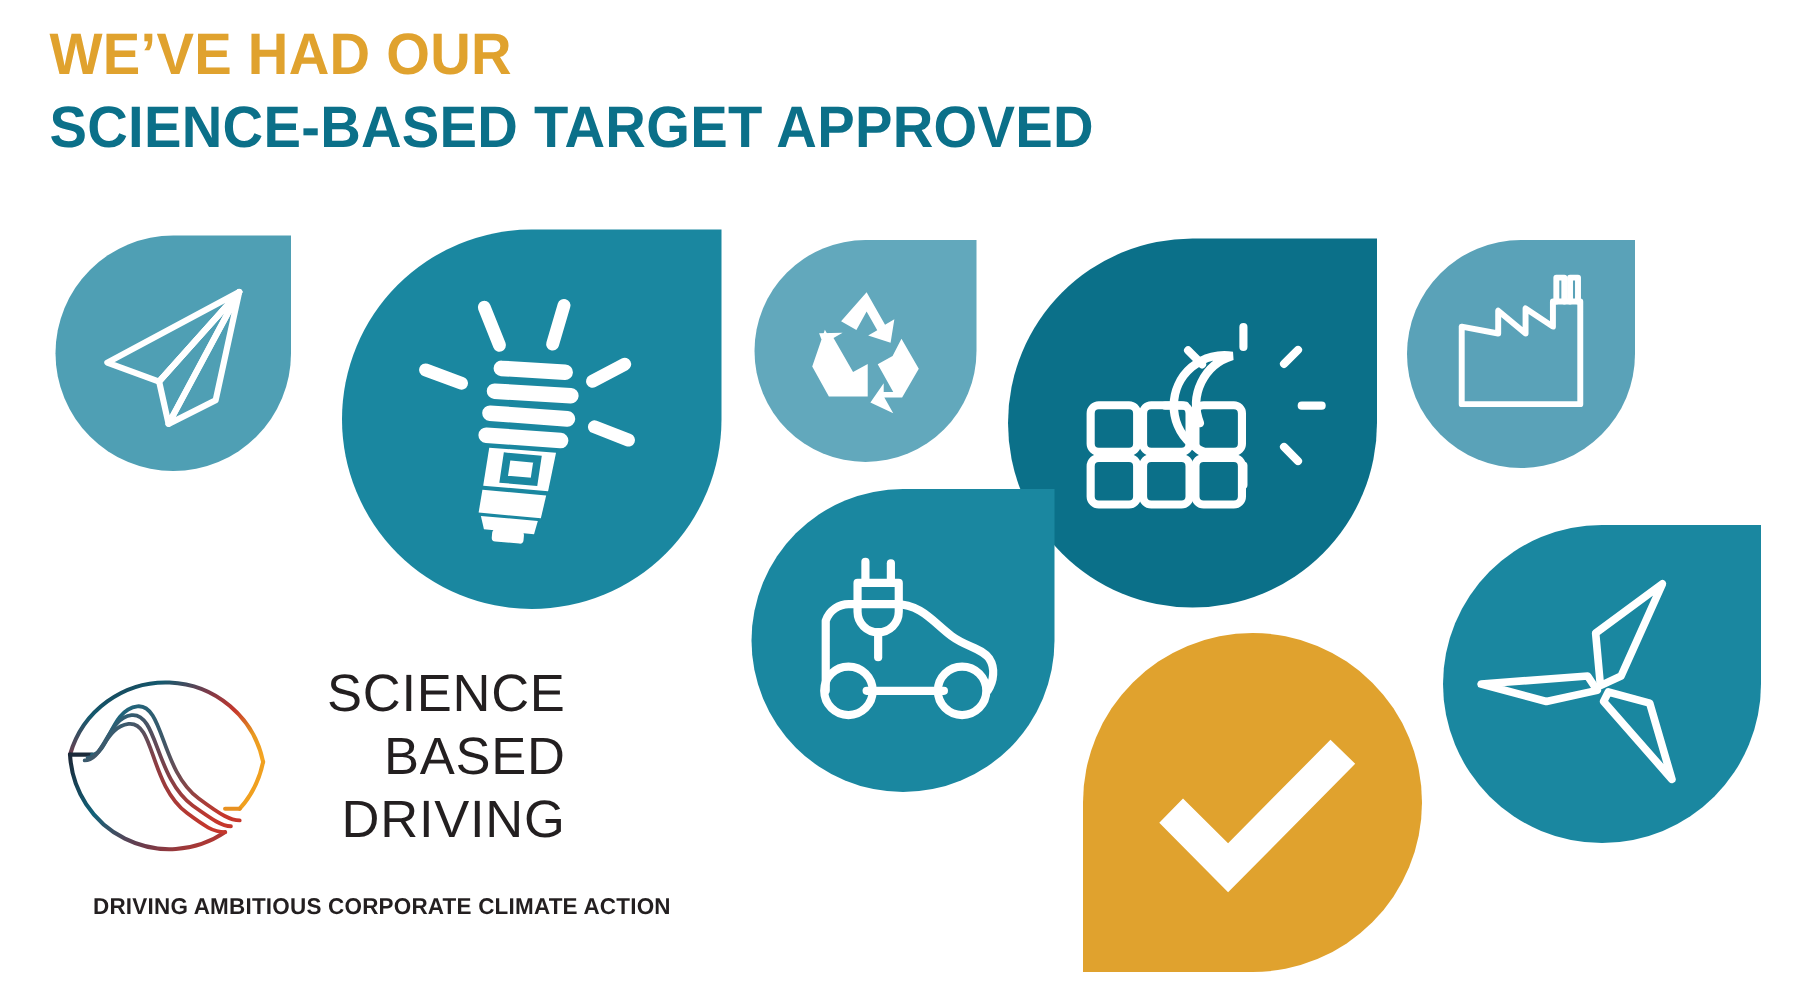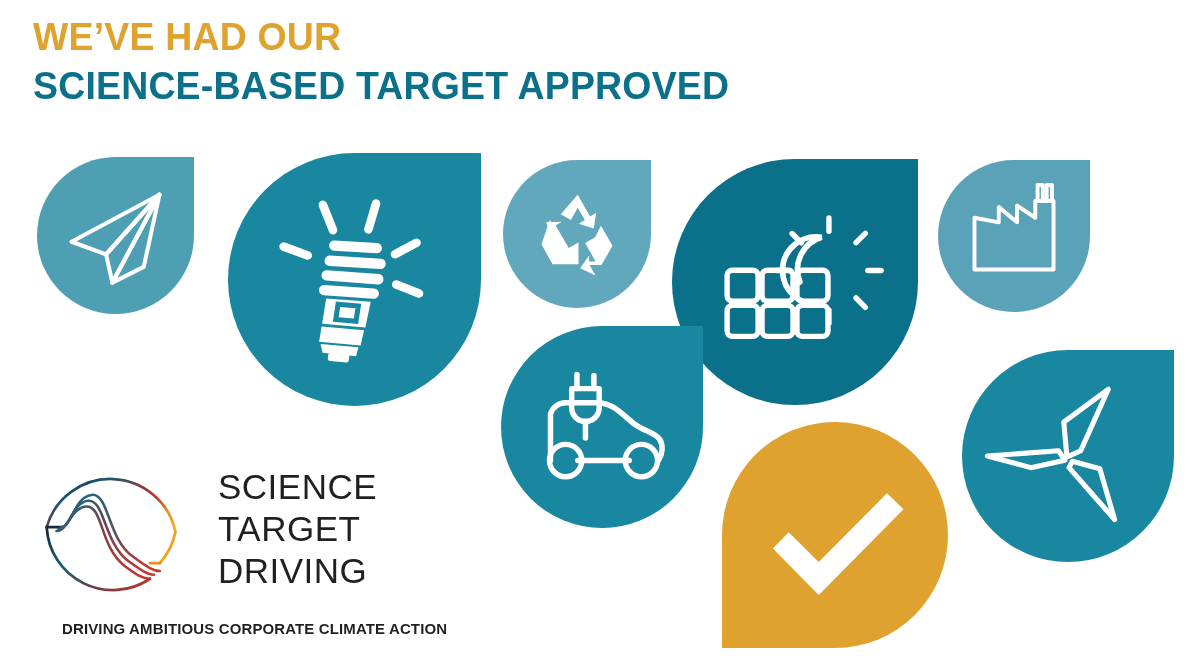--- a/index.html
+++ b/index.html
@@ -55,23 +55,24 @@
   .pin {
     position: absolute;
     display: block;
   }
   .pin svg { display: block; width: 100%; height: 100%; overflow: visible; }
 
   
   .logo-block {
     position: absolute;
     left: 30px;
-    top: 452px;
+    top: 428px;
     width: 400px;
     height: 200px;
+    text-align: right;
   }
   .logo-mark {
     position: absolute;
     left: 5px;
     top: 0px;
     width: 156px;
     height: 156px;
   }
   .logo-mark svg { display: block; width: 100%; height: 100%; }
   .logo-words {
@@ -309,20 +310,20 @@
         <line x1="128" y1="114" x2="118" y2="114" stroke="#E8901F" stroke-width="2.8" stroke-linecap="round"></line>
 
         <path d="M27,77 C38,77 40,46 58,44 C76,42 74,88 100,107 C116,119 122,122 128,122" fill="none" stroke="url(#w1)" stroke-width="2.6" stroke-linecap="round"></path>
         <path d="M24,79 C36,79 38,52 54,50 C72,48 70,93 96,112 C110,122 116,126 122,126" fill="none" stroke="url(#w2)" stroke-width="2.6" stroke-linecap="round"></path>
         <path d="M22,81 C34,81 36,58 52,56 C70,54 66,97 92,117 C104,126 110,130 118,130" fill="none" stroke="url(#w3)" stroke-width="2.6" stroke-linecap="round"></path>
       </svg>
     </div>
 
     <div class="logo-words">
       <div>SCIENCE</div>
-      <div>TARGET</div>
+      <div>BASED</div>
       <div>DRIVING</div>
     </div>
 
     <div class="logo-tagline">DRIVING AMBITIOUS CORPORATE CLIMATE ACTION</div>
   </div>
 
 </div>
 
 </body></html>

